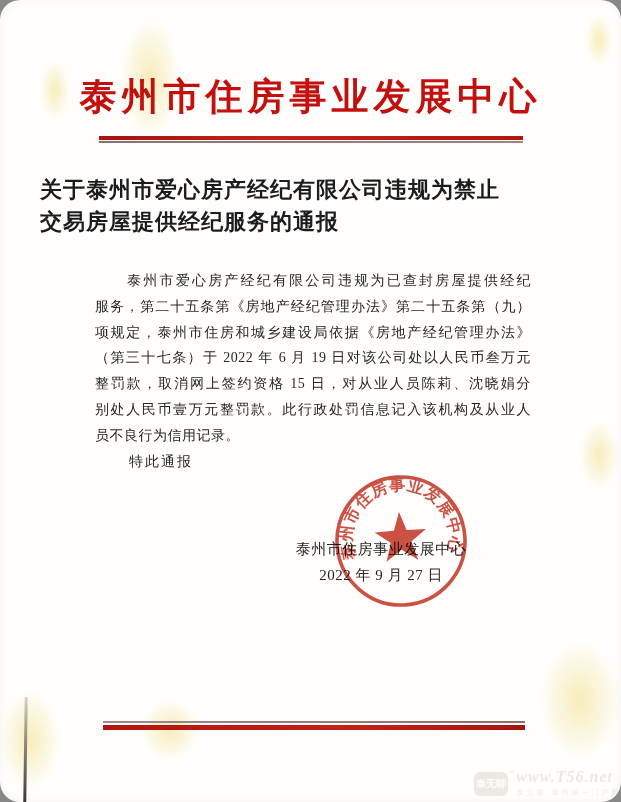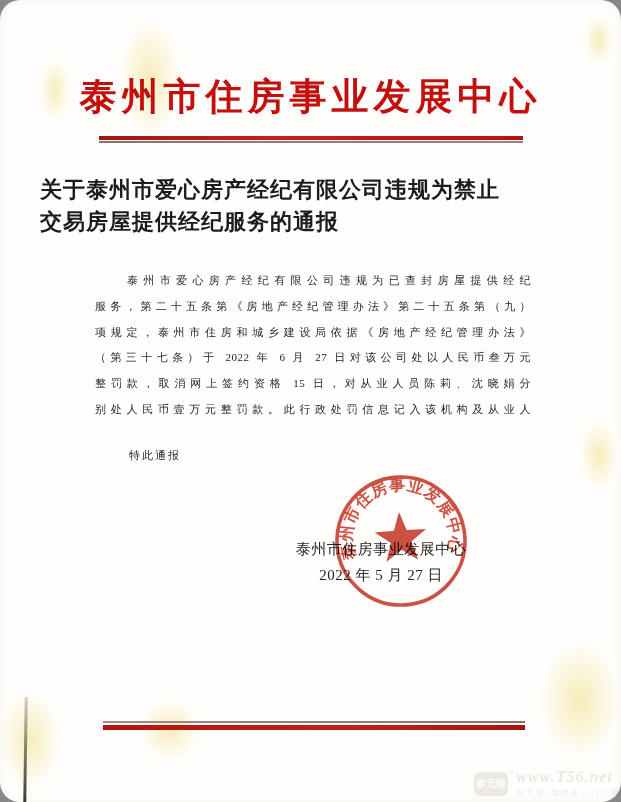--- a/index.html
+++ b/index.html
@@ -28,33 +28,33 @@
   
   .doc-title{
     position:absolute;left:40px;top:174px;width:541px;
     text-align:left;
     font-size:22px;font-weight:bold;color:#1c1c1c;
     line-height:32px;letter-spacing:1px;
   }
   
   .body-block{
     position:absolute;left:95px;top:268px;width:436px;
-    font-size:11px;color:#262626;
+    font-size:14px;color:#262626;
   }
   .bline{
     line-height:25.8px;height:25.8px;
     text-align:justify;text-align-last:justify;
     letter-spacing:0.5px;
     white-space:nowrap;
   }
   .bline.first{padding-left:32px;}
   .bline.last{text-align-last:left;}
   .closing-line{
     line-height:25.8px;height:25.8px;
-    padding-left:34px;letter-spacing:2px;margin-top:20px;
+    padding-left:34px;letter-spacing:2px;
   }
   
   .signature-block{
     position:absolute;left:231px;top:536px;width:300px;
     text-align:center;color:#262626;
     font-size:15px;line-height:26px;letter-spacing:0.5px;
   }
   
   .seal{
     position:absolute;left:326px;top:466px;width:150px;height:150px;
@@ -127,29 +127,30 @@
 
   <div class="doc-title">
     <div>关于泰州市爱心房产经纪有限公司违规为禁止</div>
     <div>交易房屋提供经纪服务的通报</div>
   </div>
 
   <div class="body-block">
     <div class="bline first">泰州市爱心房产经纪有限公司违规为已查封房屋提供经纪</div>
     <div class="bline">服务，第二十五条第《房地产经纪管理办法》第二十五条第（九）</div>
     <div class="bline">项规定，泰州市住房和城乡建设局依据《房地产经纪管理办法》</div>
-    <div class="bline">（第三十七条）于 2022 年 6 月 27 日对该公司处以人民币叁万元</div>
+    <div class="bline">（第三十七条）于 2022 年 6 月 19 日对该公司处以人民币叁万元</div>
     <div class="bline">整罚款，取消网上签约资格 15 日，对从业人员陈莉、沈晓娟分</div>
     <div class="bline">别处人民币壹万元整罚款。此行政处罚信息记入该机构及从业人</div>
+    <div class="bline last">员不良行为信用记录。</div>
     <div class="closing-line">特此通报</div>
   </div>
 
   <div class="signature-block">
     <div>泰州市住房事业发展中心</div>
-    <div>2022 年 5 月 27 日</div>
+    <div>2022 年 9 月 27 日</div>
   </div>
 
   <svg class="seal" viewBox="0 0 150 150">
     <defs>
       <path id="sealArc" d="M 29,90 A 49,49 0 1 1 121,90" fill="none"></path>
     </defs>
     <circle cx="75" cy="75" r="64" fill="none" stroke="#c5392c" stroke-width="3.6"></circle>
     <polygon fill="#c5392c" points="75,46 81.4,64.3 100.7,64.7 85.3,76.3 90.9,94.8 75,83.8 59.1,94.8 64.7,76.3 49.3,64.7 68.6,64.3"></polygon>
     <text font-size="16" font-weight="bold" fill="#c5392c" font-family="Liberation Serif, DejaVu Serif, serif">
       <textPath href="#sealArc" startOffset="1" textLength="186" lengthAdjust="spacing">泰州市住房事业发展中心</textPath>

